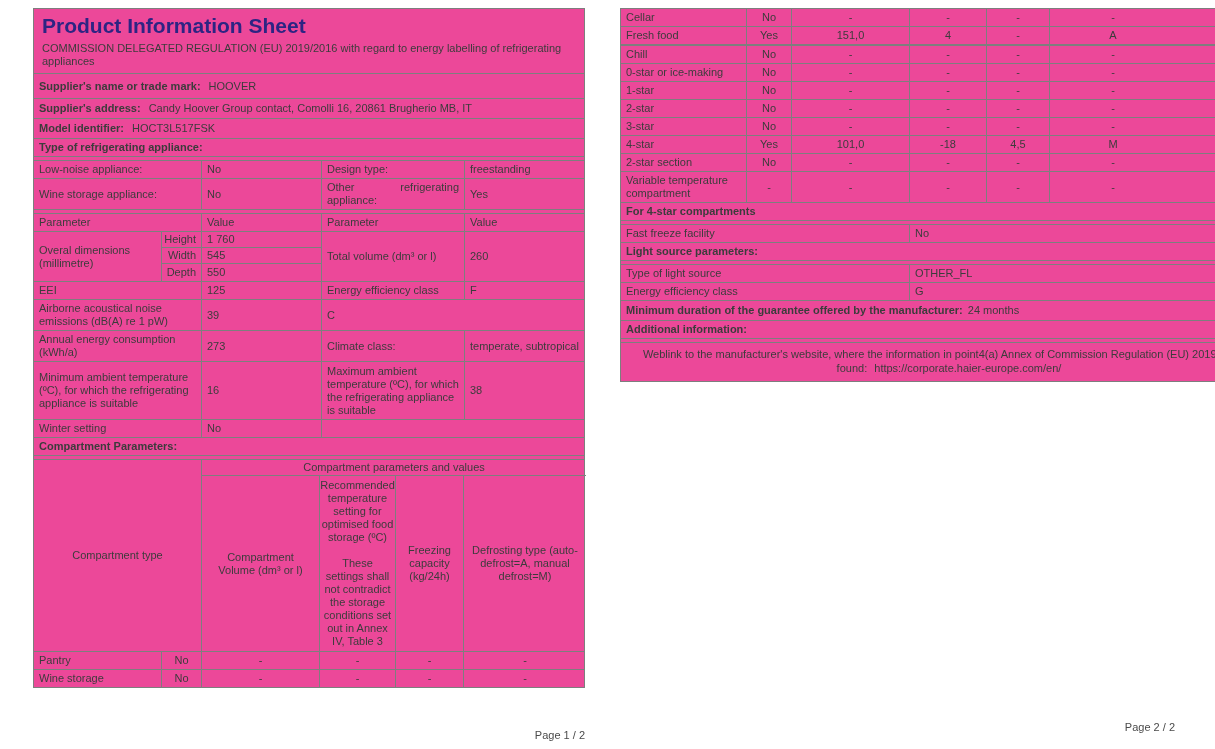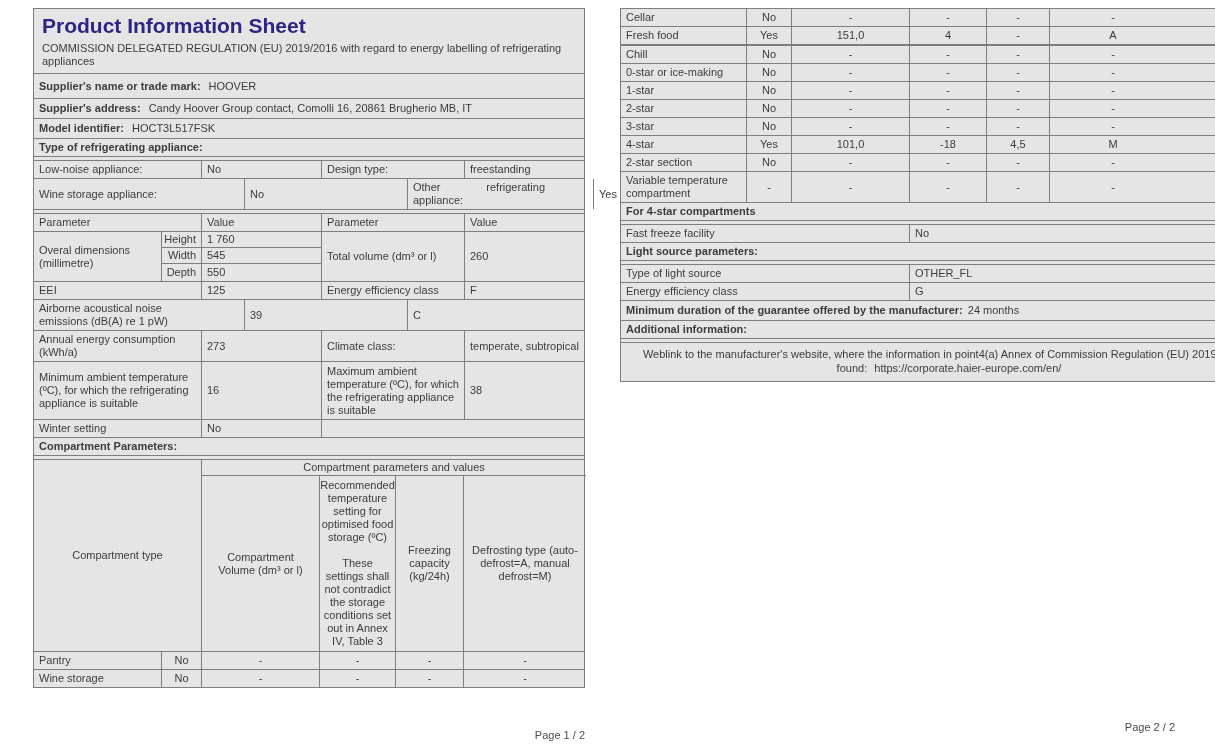--- a/index.html
+++ b/index.html
@@ -7,21 +7,21 @@
     --txt:#3c3c3c;
     --title:#2d2483;
   }
   *{margin:0;padding:0;box-sizing:border-box;}
   html,body{background:#ffffff;}
   body{
     width:1215px;height:749px;position:relative;overflow:hidden;
     font-family:"Liberation Sans",sans-serif;font-size:11px;color:var(--txt);
     line-height:13px;
   }
-  .page{position:absolute;border:1px solid var(--bc);background:#e5e5e5;}
+  .page{position:absolute;border:1px solid var(--bc);background:#ec4899;}
   #page1{left:33px;top:8px;width:552px;}
   #page2{left:620px;top:8px;width:658px;}
   .row{border-bottom:1px solid var(--bc);}
   .page > .row:last-child{border-bottom:none;}
   .grid{display:grid;}
   .g4{grid-template-columns:167px 120px 143px 122px;}
   .gdims{grid-template-columns:127px 40px 120px 143px 122px;grid-template-rows:16px 16px 17px;}
   .gwinter{grid-template-columns:167px 120px 265px;}
   .gcomphead{grid-template-columns:167px 118px 76px 68px 123px;grid-template-rows:16px auto;}
   .gcomp1{grid-template-columns:127px 40px 118px 76px 68px 123px;}
@@ -39,21 +39,21 @@
   .kv .val{margin-left:8px;}
   .tblock{padding:3px 8px 5px 8px;}
   .doc-title{font-size:21px;line-height:27px;font-weight:700;color:var(--title);}
   .reg{margin-top:3px;line-height:13px;}
   .just{width:100%;text-align:justify;}
   .col{flex-direction:column;justify-content:center;}
   .thick{border-bottom-width:2px;}
   .mh20{min-height:20px;}
   .mh25{min-height:25px;}
   .mh26{min-height:26px;}
-  .mh30{min-height:30px;gap:43px;}
+  .mh30{min-height:30px;}
   .mh58{min-height:58px;}
   .pagenum{position:absolute;font-size:11px;color:#4a4a4a;text-align:right;}
   #pagenum1{left:33px;top:729px;width:552px;}
   #pagenum2{left:620px;top:721px;width:555px;}
   .weblink{padding:4px 6px 6px 6px;line-height:14px;text-align:center;}
   .comphead-temp{padding:3px 2px;}
   .comphead-temp .p2x{margin-top:13px;}
   .vol-head{padding:2px 10px;}
 </style>
 </head>

